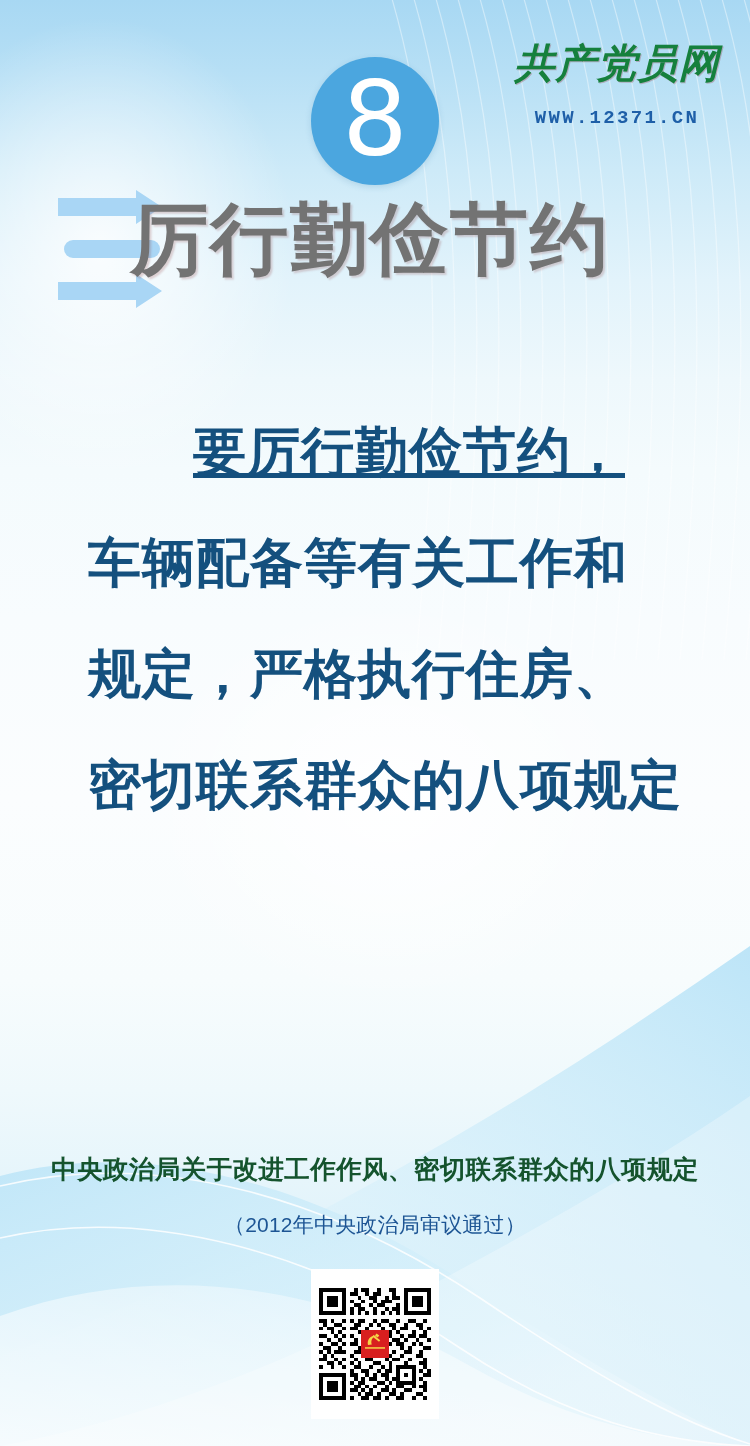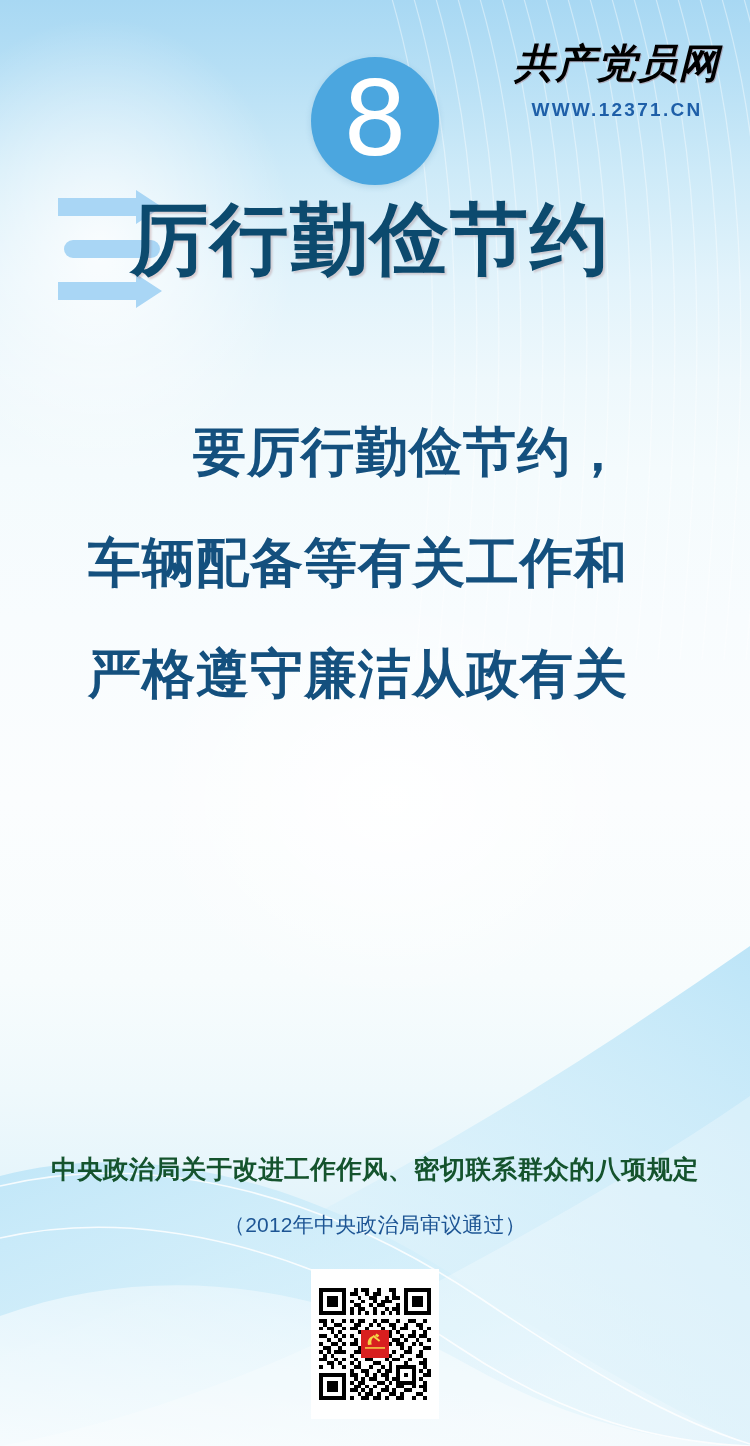--- a/index.html
+++ b/index.html
@@ -103,56 +103,56 @@
 
   .site-logo {
     position: absolute;
     right: 22px;
     top: 42px;
     width: 222px;
     text-align: center;
   }
   .site-logo-mark {
     display: block;
-    color: #000000;
+    color: #15803d;
     font-size: 40px;
     line-height: 1.05;
     font-weight: 700;
     font-family: "DejaVu Serif", "Liberation Serif", serif;
     font-style: italic;
     letter-spacing: 1px;
     text-shadow: 1px 1px 0 rgba(140,15,20,0.25);
     white-space: nowrap;
   }
   .site-logo-url {
     display: block;
-    margin-top: 15px;
+    margin-top: 23px;
     color: #1e5fa8;
     font-size: 19px;
     letter-spacing: 2.3px;
     font-weight: 700;
-    font-family: Liberation Sans, sans-serif;
+    font-family: Liberation Mono, monospace;
     white-space: nowrap;
   }
 
   
   .arrows {
     position: absolute;
     left: 58px;
     top: 190px;
     width: 120px;
     height: 118px;
   }
 
   .headline {
     position: absolute;
     left: 130px;
     top: 196px;
     width: 560px;
-    color: #0c4a6e;
+    color: #737373;
     font-size: 78px;
     line-height: 1.12;
     font-weight: 700;
     letter-spacing: 2px;
     white-space: nowrap;
     text-shadow: 2px 2px 2px rgba(120,20,20,0.18);
   }
 
   
   .body-copy {
@@ -165,20 +165,21 @@
     font-weight: 700;
     letter-spacing: 1px;
   }
   .body-line {
     height: 111px;
     line-height: 111px;
     white-space: nowrap;
   }
   .body-line.indent {
     text-indent: 105px;
+    text-decoration: underline;
   }
 
   
   .footer-title {
     position: absolute;
     left: 0;
     top: 1152px;
     width: 750px;
     text-align: center;
     color: #14532d;
@@ -303,21 +304,22 @@
       <rect x="6" y="50" width="96" height="18" rx="9"></rect>
       <path d="M0,92 L78,92 L78,84 L104,101 L78,118 L78,110 L0,110 Z"></path>
     </g>
   </svg>
 
   <div class="headline">厉行勤俭节约</div>
 
   <div class="body-copy">
     <div class="body-line indent">要厉行勤俭节约，</div>
     <div class="body-line">车辆配备等有关工作和</div>
-    <div class="body-line">严格遵守廉洁从政有关</div>
+    <div class="body-line">规定，严格执行住房、</div>
+    <div class="body-line">密切联系群众的八项规定</div>
   </div>
 
   <div class="footer-title">中央政治局关于改进工作作风、密切联系群众的八项规定</div>
   <div class="footer-sub">（2012年中央政治局审议通过）</div>
 
   <div class="qr-wrap">
     <div class="qr-inner">
       <svg width="112" height="112" viewBox="0 0 29 29" shape-rendering="crispEdges">
         <rect width="29" height="29" fill="#ffffff"></rect>
         <g fill="#000000">

